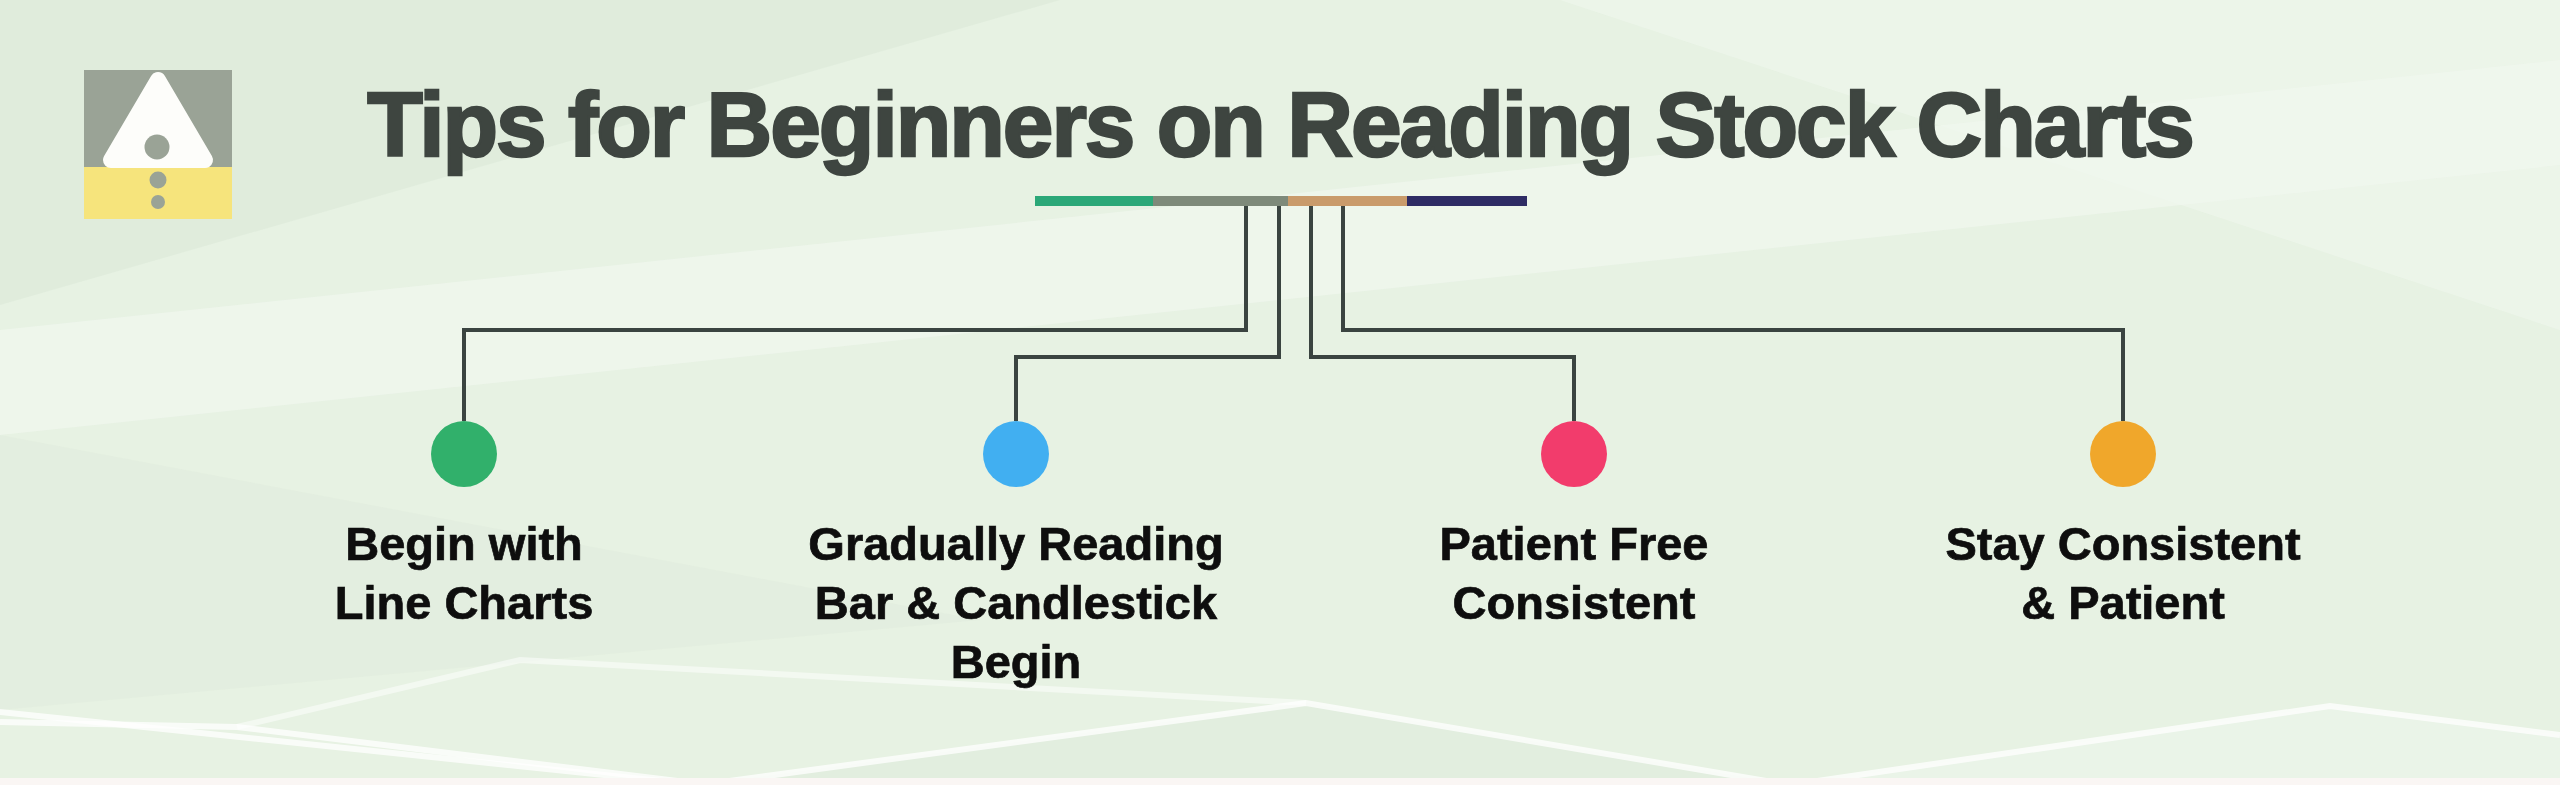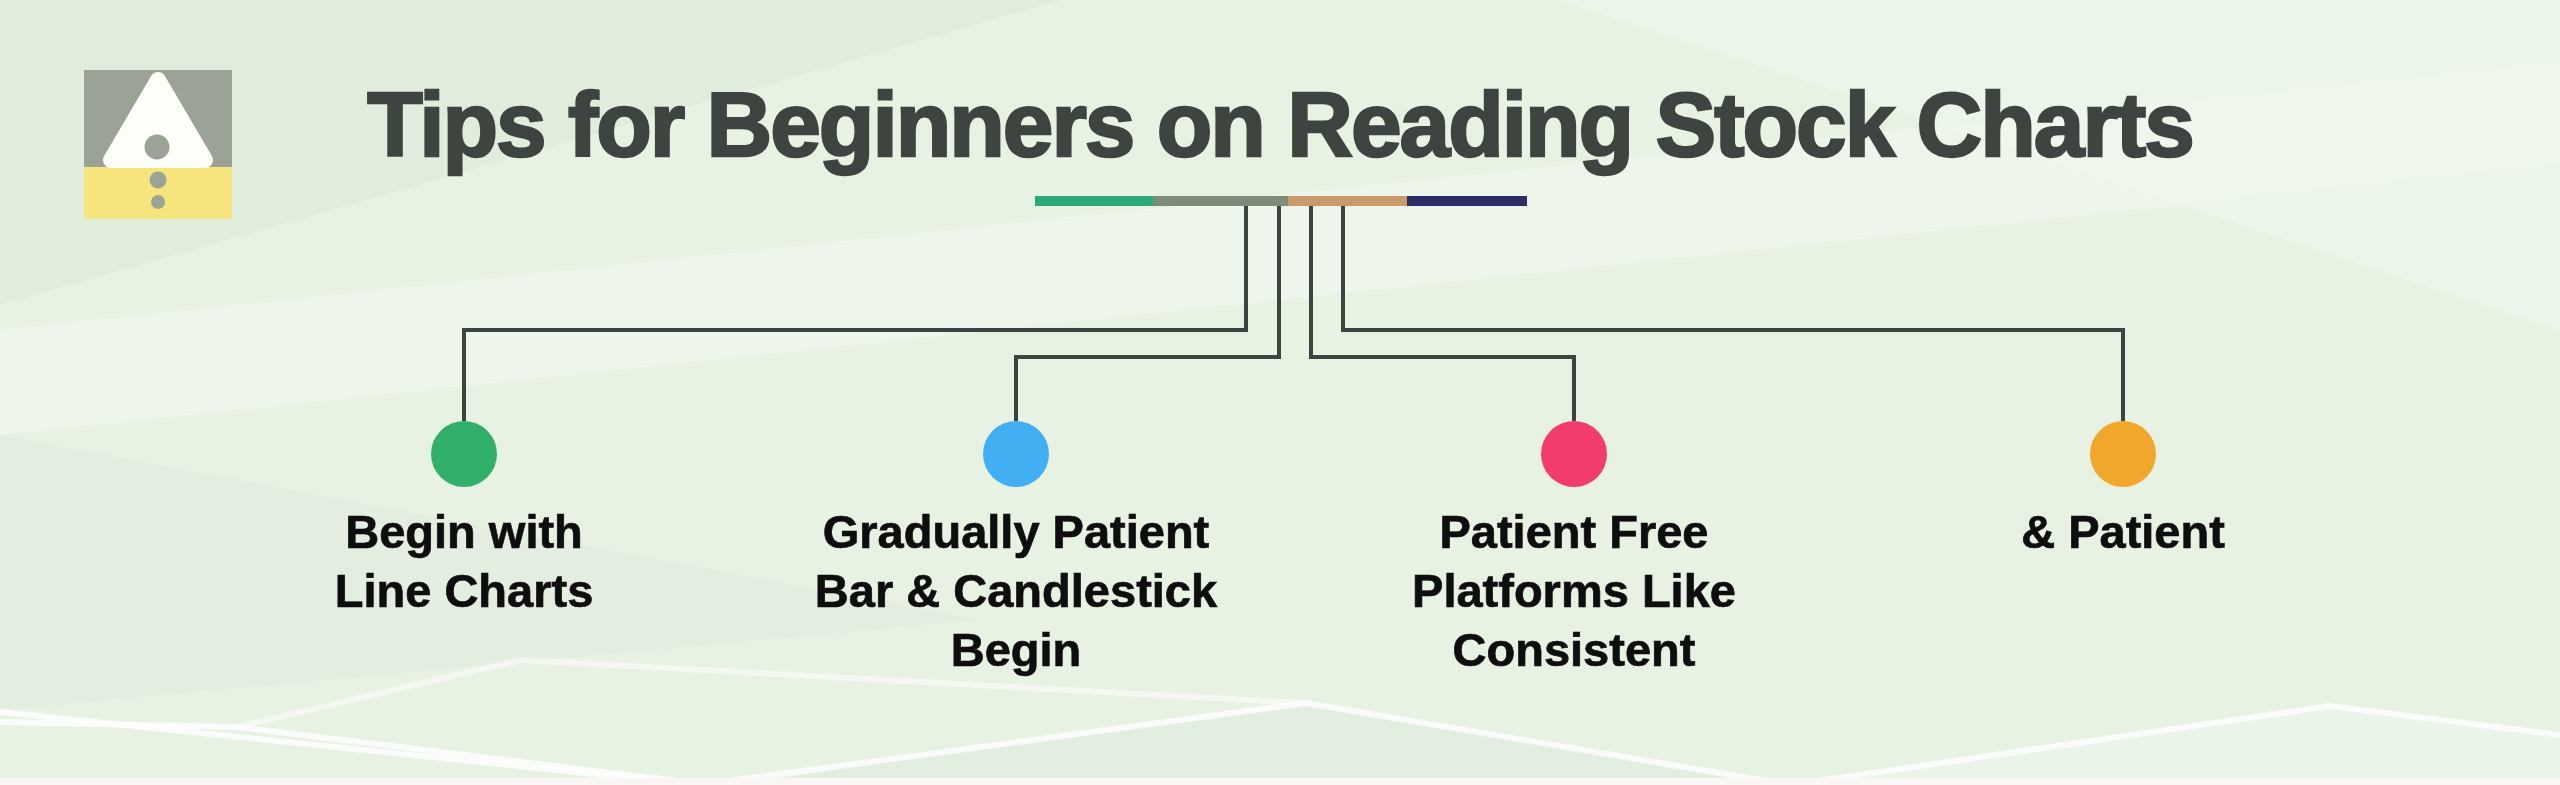--- a/index.html
+++ b/index.html
@@ -7,21 +7,21 @@
        font-family:"Liberation Sans", sans-serif;}
   .canvas{position:relative;width:2560px;height:781px;background:#fde047;}
   .scene{position:absolute;left:0;top:0;width:2560px;height:785px;display:block;}
   .title{
     position:absolute;left:0;top:79px;width:2560px;height:110px;
     text-align:center;font-size:91px;font-weight:700;letter-spacing:-2px;
     line-height:92px;color:#3e4540;-webkit-text-stroke:2.4px #3e4540;
     white-space:nowrap;
   }
   .tip-label{
-    position:absolute;top:502px;width:640px;
+    position:absolute;top:514px;width:640px;
     text-align:center;font-size:47px;font-weight:700;line-height:59px;
     color:#0e0e0e;-webkit-text-stroke:0.7px #0e0e0e;
   }
   .tip-label span{display:block;}
 </style>
 </head>
 <body>
 
 <div class="canvas">
 
@@ -71,26 +71,26 @@
     <circle cx="2123" cy="454" r="33" fill="#f0a72b"></circle>
   </svg>
 
   <div class="title">Tips for Beginners on Reading Stock Charts</div>
 
   <div class="tip-label" style="left:144px;">
     <span>Begin with</span>
     <span>Line Charts</span>
   </div>
   <div class="tip-label" style="left:696px;">
-    <span>Gradually Patient</span>
+    <span>Gradually Reading</span>
     <span>Bar &amp; Candlestick</span>
     <span>Begin</span>
   </div>
   <div class="tip-label" style="left:1254px;">
     <span>Patient Free</span>
-    <span>Platforms Like</span>
     <span>Consistent</span>
   </div>
   <div class="tip-label" style="left:1803px;">
+    <span>Stay Consistent</span>
     <span>&amp; Patient</span>
   </div>
 
 </div>
 
 </body></html>

